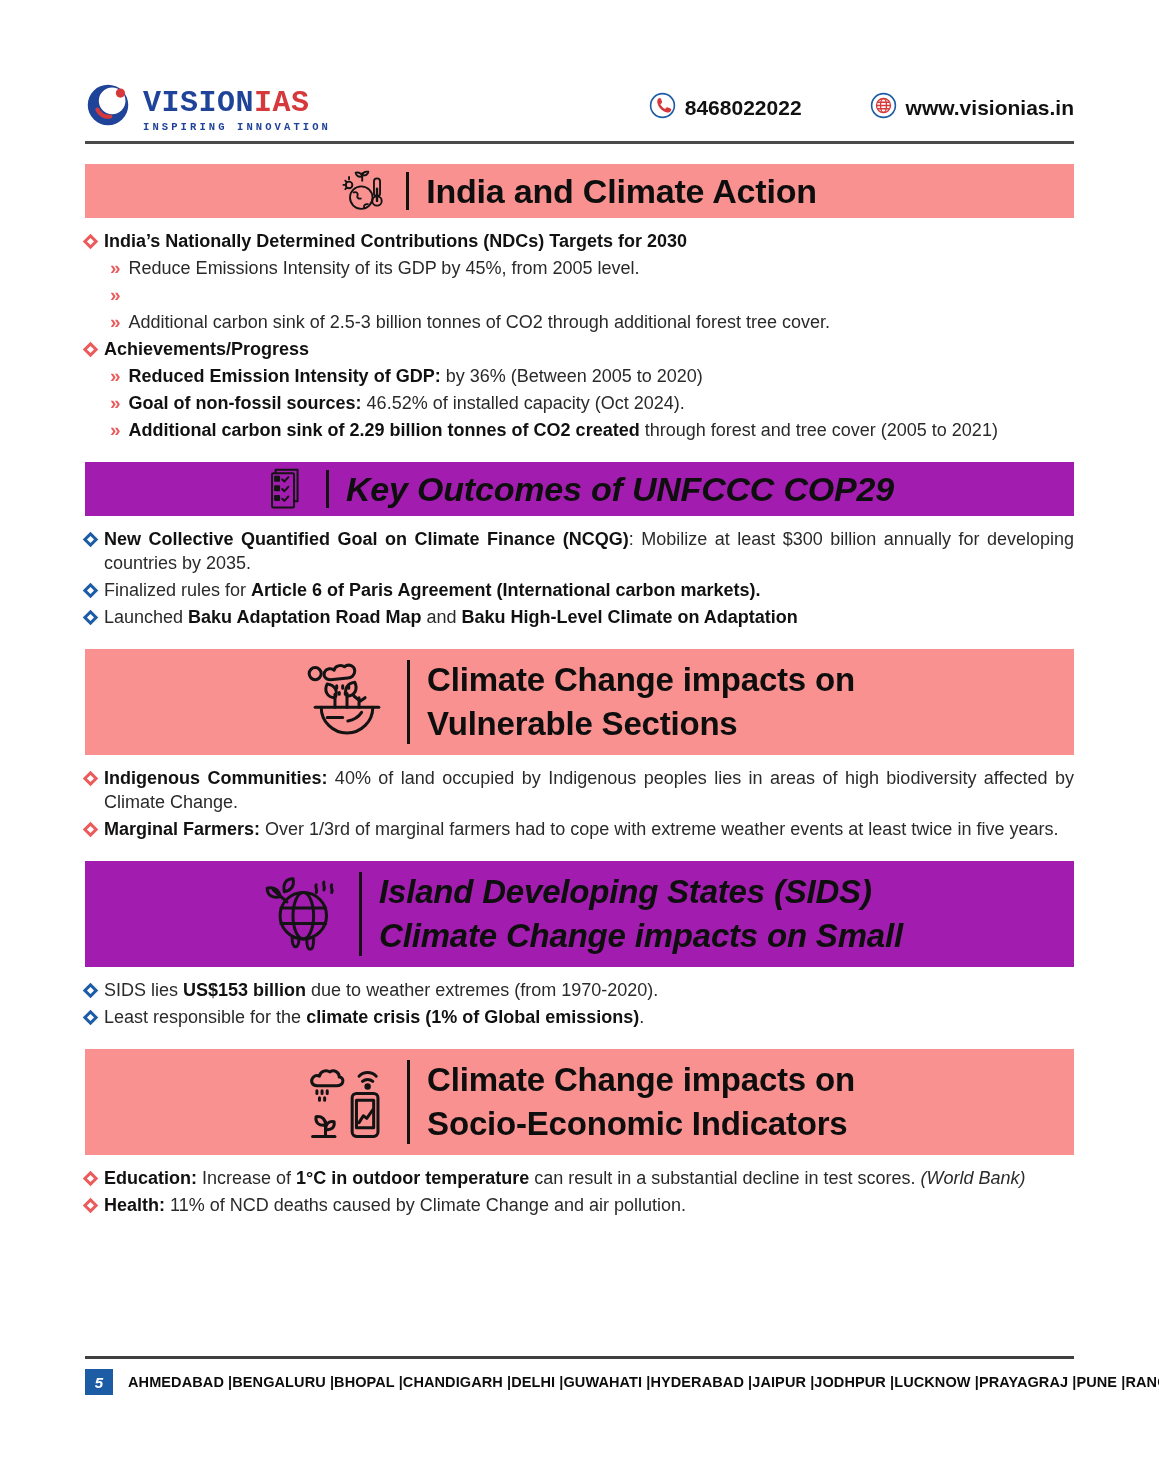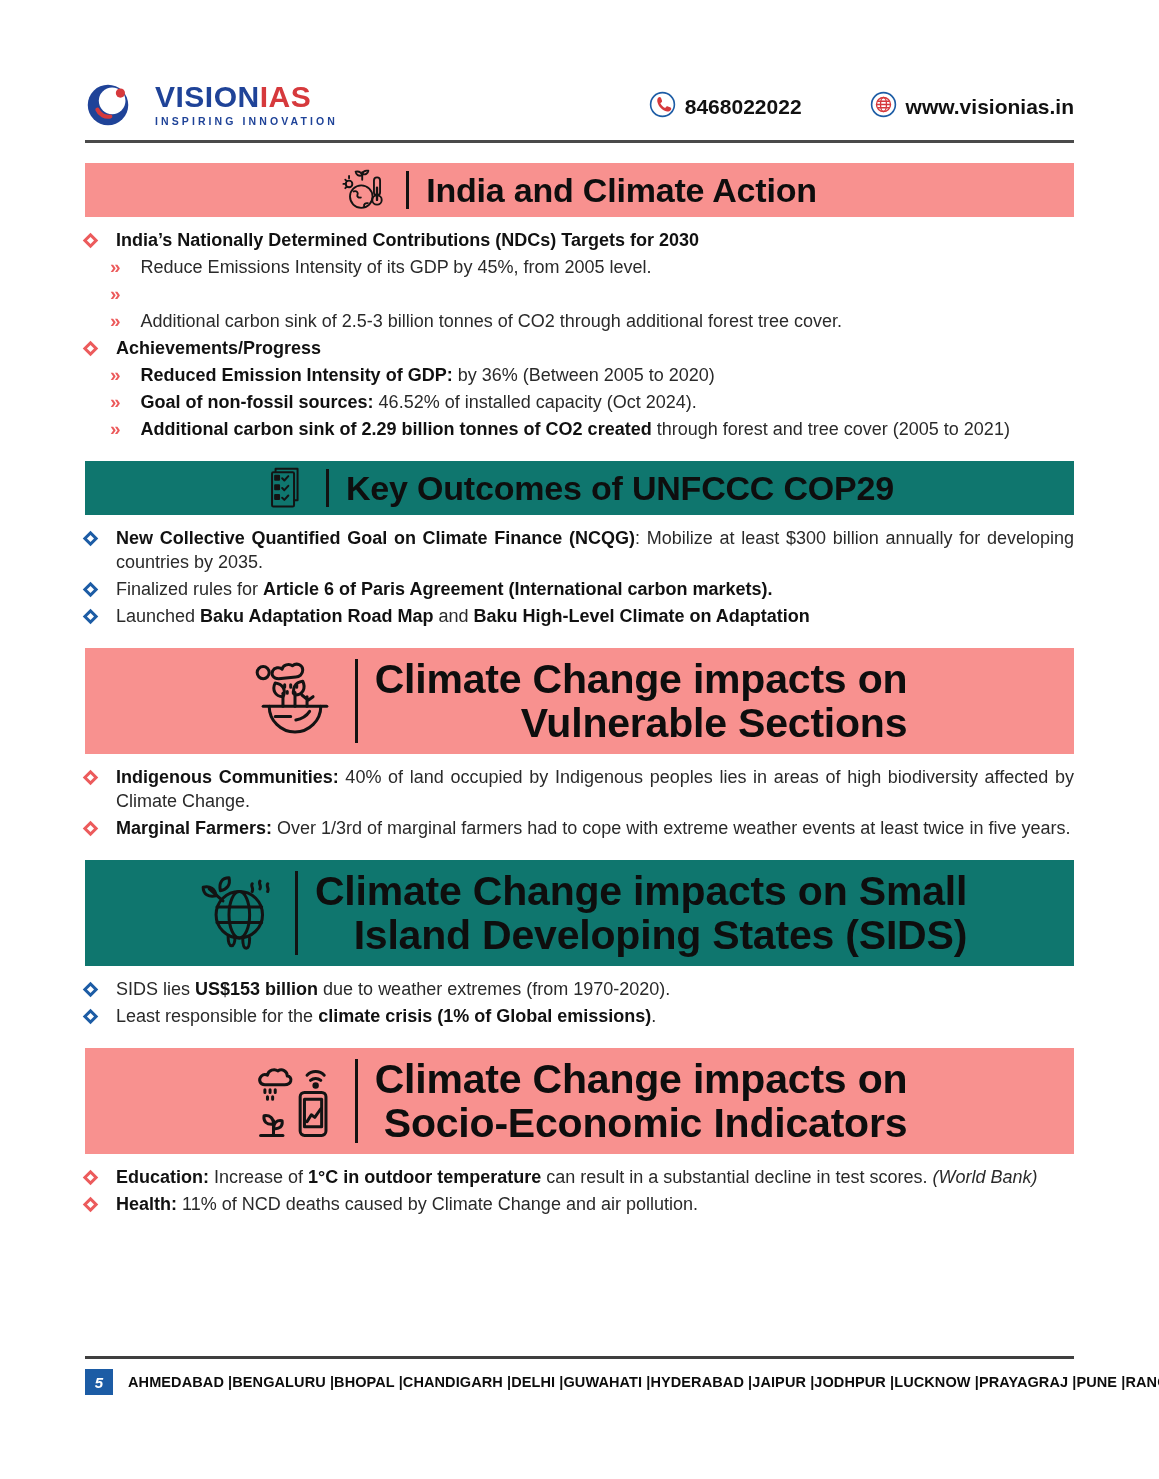--- a/index.html
+++ b/index.html
@@ -2,47 +2,47 @@
 <html><head>
 <meta charset="utf-8">
 <style>
   * { margin:0; padding:0; box-sizing:border-box; }
   html,body { background:#ffffff; }
   body { font-family:"Liberation Sans", sans-serif; color:#1c1c1c; }
   .page { position:relative; width:1159px; height:1479px; background:#fff; overflow:hidden; margin:0 auto; }
 
   
   .top-header { margin:82px 85px 0 85px; display:flex; justify-content:space-between; align-items:center; }
-  .logo { display:flex; align-items:flex-start; gap:24px; }
+  .logo { display:flex; align-items:flex-end; gap:12px;font-family:Liberation Mono, monospace; }
   .logo-text .brand { font-size:30px; font-weight:700; letter-spacing:0.5px; line-height:30px; }
   .brand-blue { color:#1F4398; }
   .brand-red  { color:#D6393C; }
   .logo-text .tagline { font-size:10.5px; font-weight:700; letter-spacing:3.1px; color:#1F4398; margin-top:3px; }
   .contact { display:flex; align-items:center; gap:68px; }
   .contact-item { display:flex; align-items:center; gap:9px; font-size:21px; font-weight:700; color:#111; }
   .top-rule { margin:8px 85px 0 85px; height:3px; background:#4a4a4a; }
 
   
   main { margin:13px 85px 0 85px; }
   .content-section { margin-bottom:9px;margin-top:20px; }
   .section-header { display:flex; align-items:center; justify-content:center; gap:17px; margin-bottom:11px; }
   .theme-pink { background:#F8918F; }
-  .theme-blue { background:#0f766e; }
+  .theme-blue { background:#a21caf;font-style:italic; }
   .section-header.single { height:54px; }
   .section-header.double { height:106px; }
   .header-icon { display:flex; align-items:center; }
   .header-divider { width:3px; background:#121212; }
   .single .header-divider { height:38px; }
   .double .header-divider { height:84px; }
   .header-title { font-weight:700; color:#0e0e0e; }
   .single .header-title { font-size:34px; letter-spacing:-0.2px; }
-  .double .header-title { font-size:41px; line-height:44px; letter-spacing:-0.2px; text-align:right; }
-
-  
-  .bullet { display:flex; gap:20px; margin:3px 0; }
+  .double .header-title { font-size:33px; line-height:44px; letter-spacing:-0.2px; text-align:left; }
+
+  
+  .bullet { display:flex; gap:8px; margin:3px 0; }
   .bullet.level2 { padding-left:25px; }
   .bullet p { font-size:18px; line-height:24px; color:#2a2a2a; }
   .bullet p.justify { text-align:justify; }
   .bullet b { color:#111; }
   .marker-diamond { flex:0 0 auto; width:11px; height:11px; transform:rotate(45deg); margin-top:7px; position:relative; }
   .marker-diamond::after { content:""; position:absolute; inset:3px; background:#fff; }
   .mk-red  { background:#EC5B5C; }
   .mk-blue { background:#1C5CA5; }
   .marker-chev { flex:0 0 auto; color:#EC5B5C; font-weight:700; font-size:19px; line-height:24px; }
 
@@ -229,22 +229,22 @@
       <path d="M42 77c0 6 1 11 4 11s4-5 4-11"></path>
       <path d="M59 79c0 7 1 12 4 12s4-5 4-12"></path>
       <path d="M36 36L20 22"></path>
       <path d="M28 30c-9 2-15-2-15-10 8-2 14 2 15 10z"></path>
       <path d="M33 24c-2-9 2-15 10-15 2 8-2 14-10 15z"></path>
       <path d="M70 16c-2 3 2 5 0 9M79 13c-2 3 2 5 0 9M88 16c-2 3 2 5 0 9"></path>
     </svg>
           </span>
           <span class="header-divider"></span>
           <h2 class="header-title">
+            <div>Island Developing States (SIDS)</div>
             <div>Climate Change impacts on Small</div>
-            <div>Island Developing States (SIDS)</div>
           </h2>
         </div>
         <div class="bullet level1">
           <span class="marker-diamond mk-blue"></span>
           <p><span>SIDS lies </span><b>US$153 billion</b><span> due to weather extremes (from 1970-2020).</span></p>
         </div>
         <div class="bullet level1">
           <span class="marker-diamond mk-blue"></span>
           <p><span>Least responsible for the </span><b>climate crisis (1% of Global emissions)</b><span>.</span></p>
         </div>

